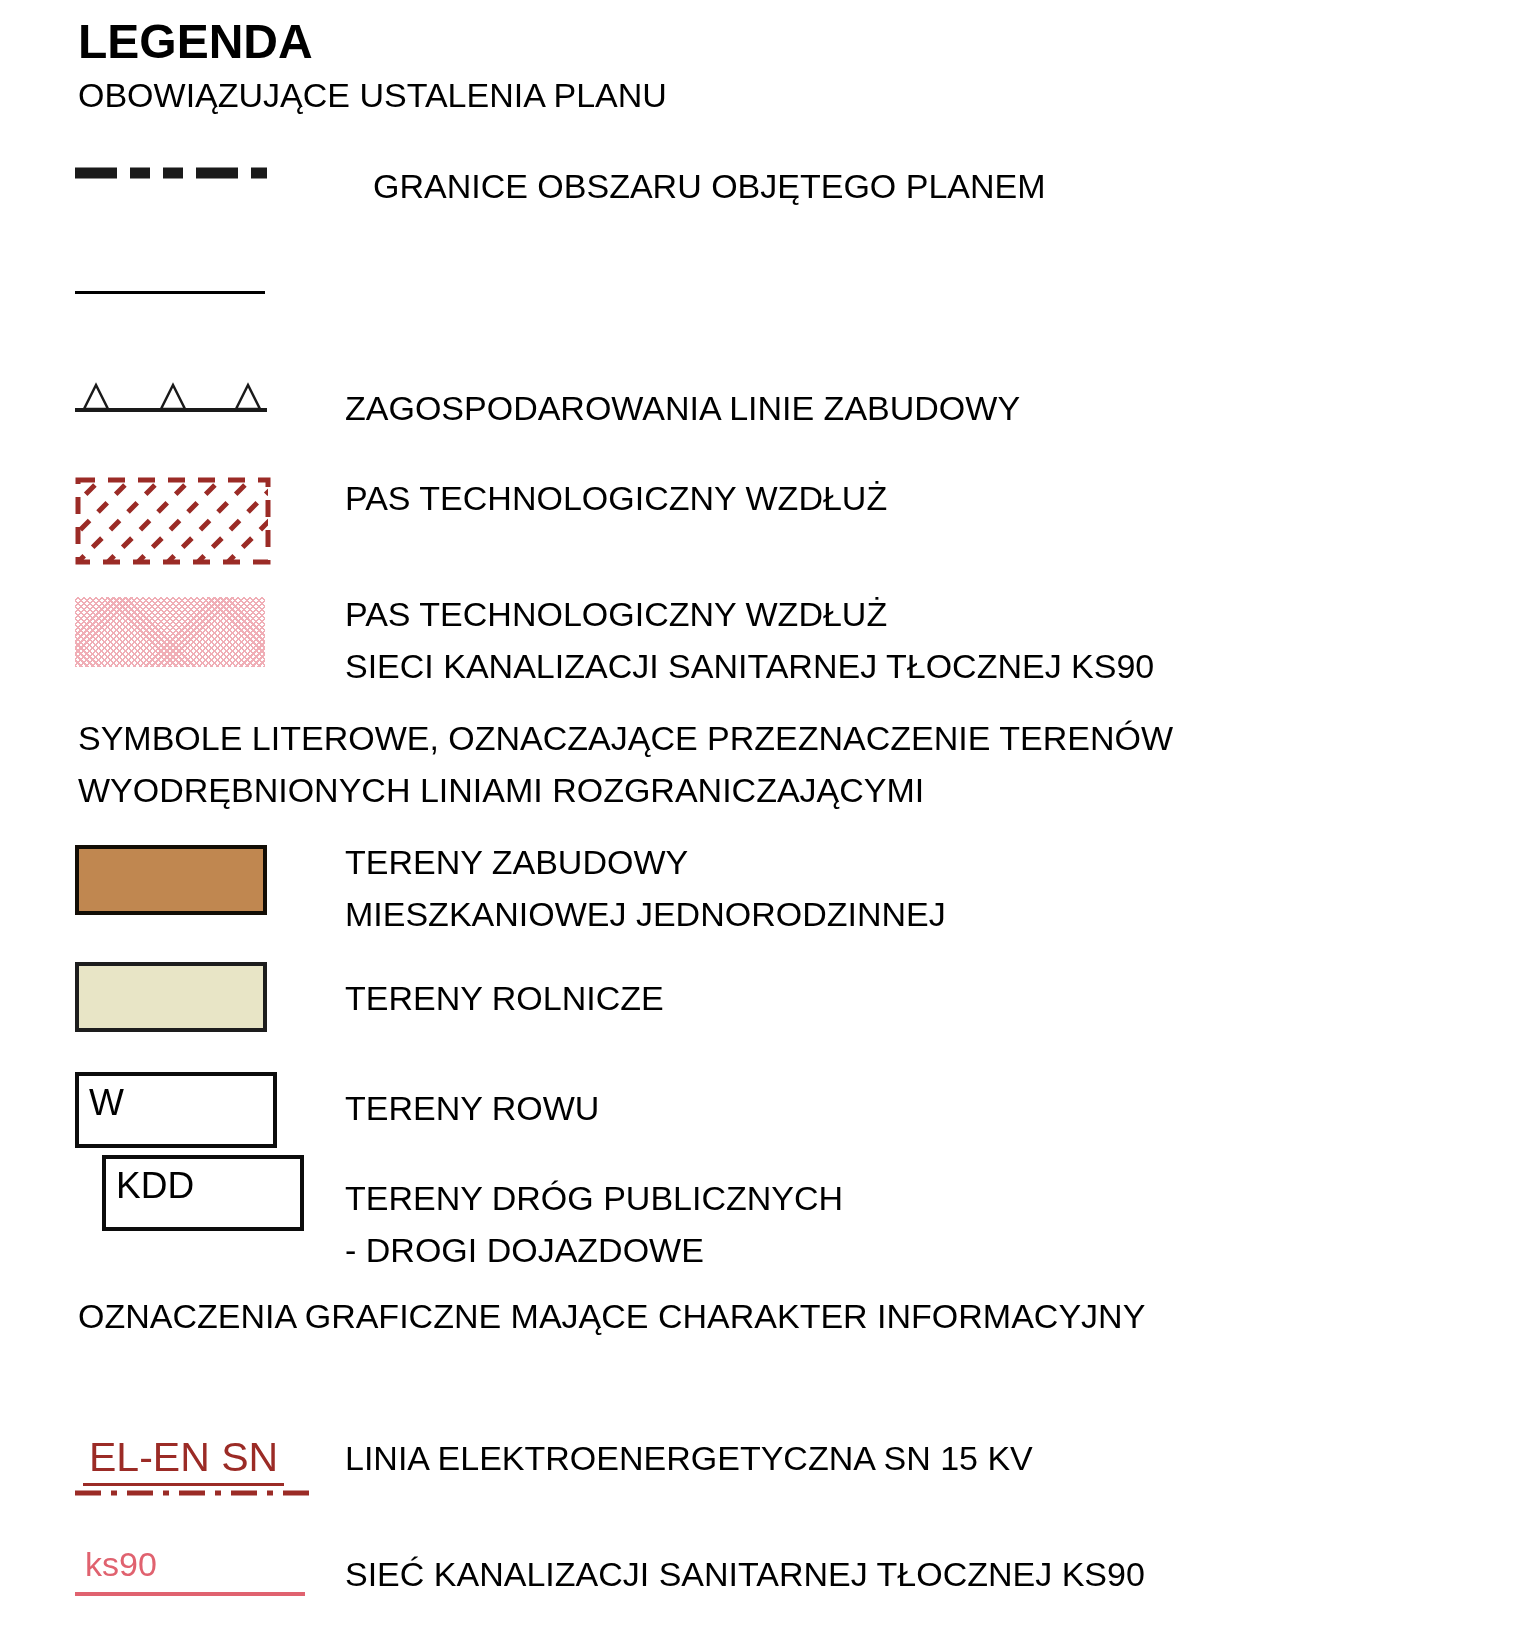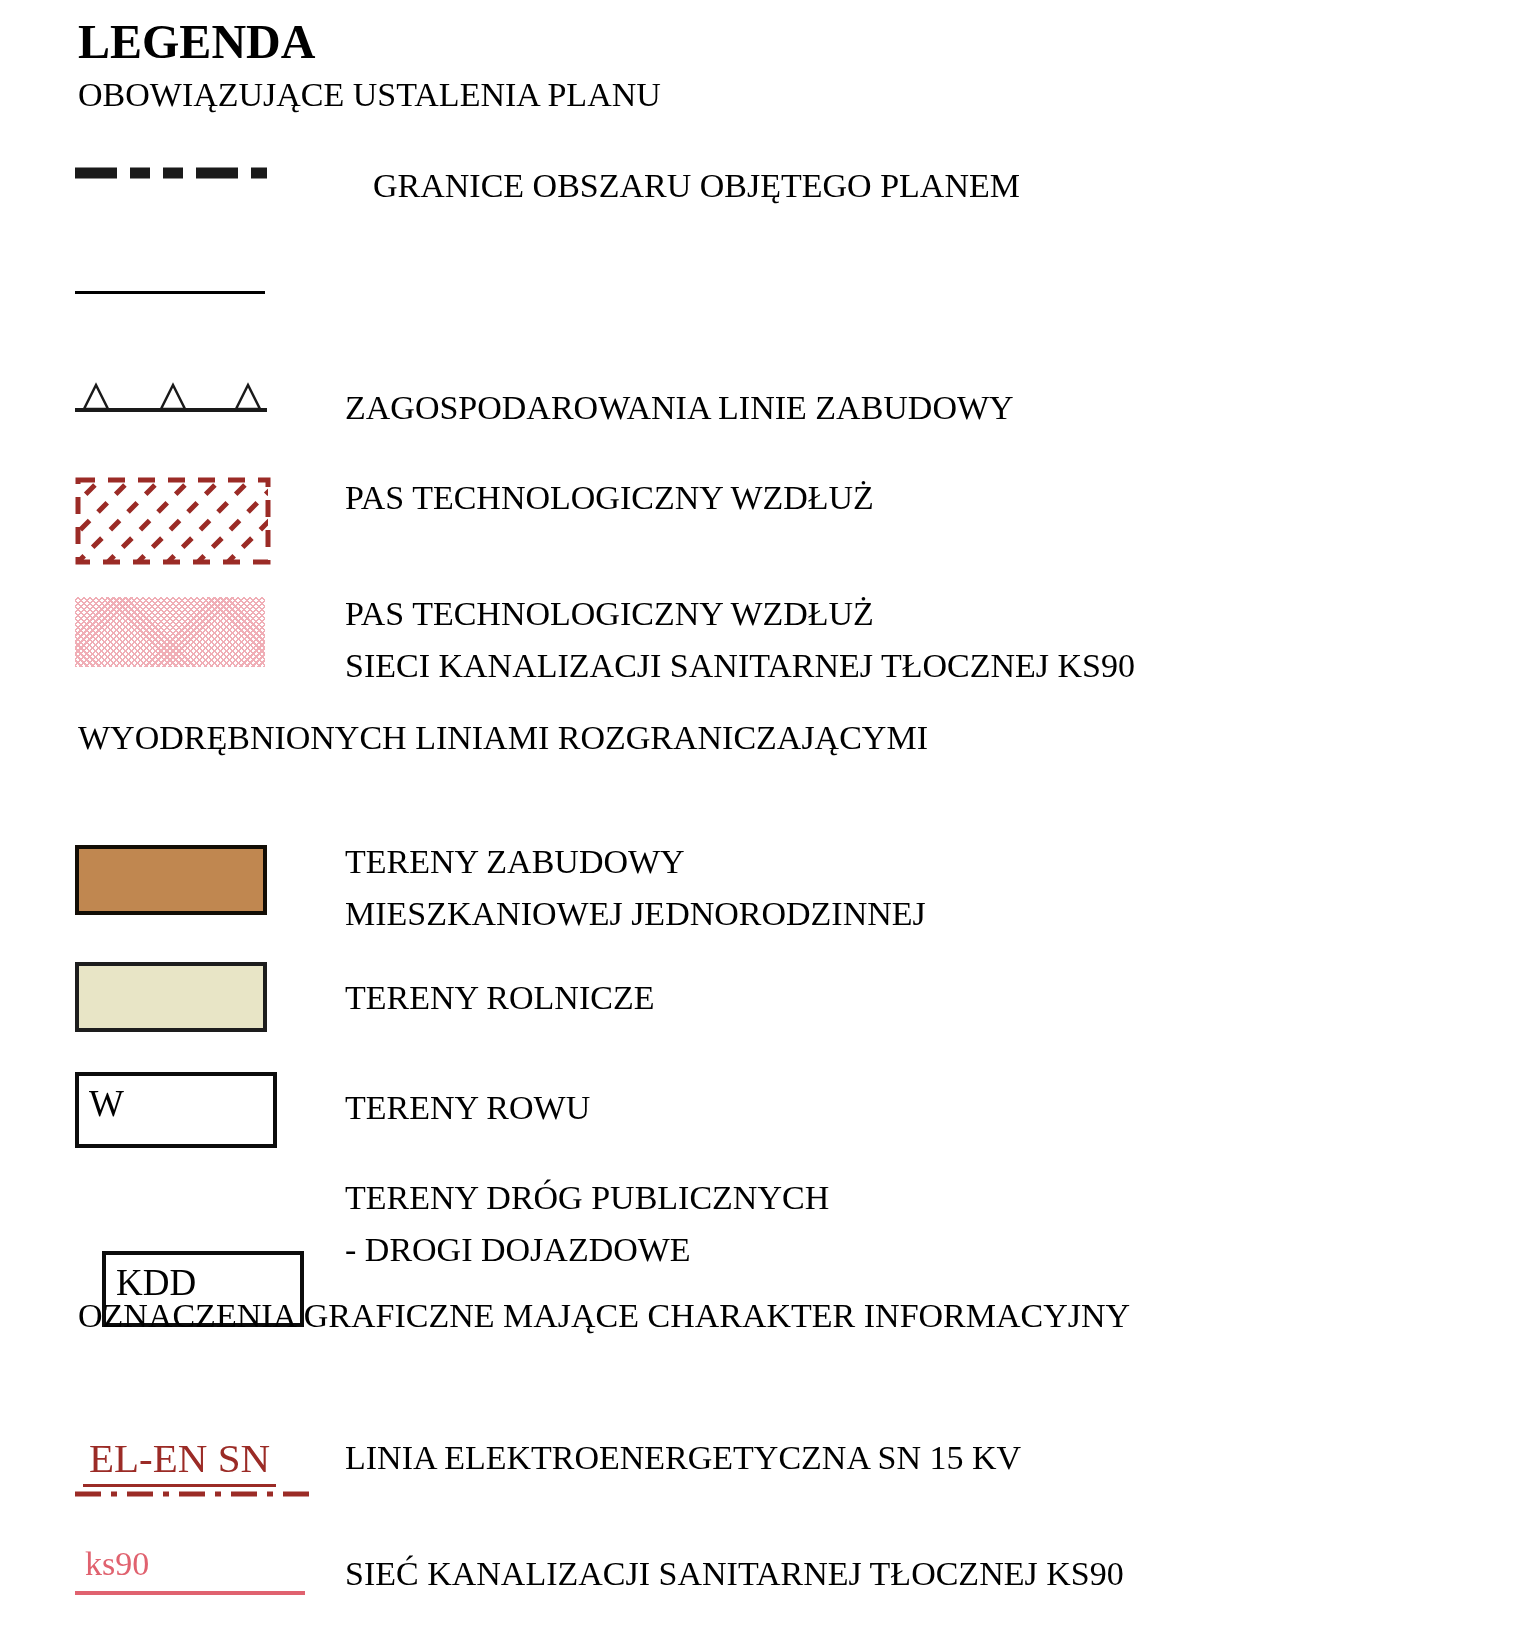--- a/index.html
+++ b/index.html
@@ -1,37 +1,37 @@
 <!DOCTYPE html>
 <html style="--dark_red: #9B2B26; --pink_line: #E0626F; --pink_fill: #F0AEB6; --brown_fill: #C08750; --cream_fill: #E8E5C6; --line_black: #1a1a1a;"><head>
 <meta charset="utf-8">
 <style>
   html,body{margin:0;padding:0;background:#ffffff;}
   #canvas{
     position:relative;width:1539px;height:1650px;background:#fff;overflow:hidden;
-    font-family:Liberation Serif, serif;color:#000;
+    font-family:Liberation Sans, sans-serif;color:#000;
   }
   .abs{position:absolute;}
   .title{left:78px;top:14px;font-size:48px;font-weight:bold;letter-spacing:0px;}
   .subtitle{left:78px;top:76px;font-size:34px;}
   .label{left:345px;font-size:34px;line-height:52px;white-space:nowrap;}
   .header{left:78px;font-size:34px;line-height:52px;white-space:nowrap;}
   .symcol{left:75px;}
 
   
   .r1-sym{top:166px;}   .r1-lab{top:160px;margin-left:28px;}
   .r2-sym{top:291px;}   .r2-lab{top:248px;}
   .r3-sym{top:381px;}   .r3-lab{top:382px;}
   .r4-sym{top:477px;}   .r4-lab{top:472px;}
   .r5-sym{top:597px;}   .r5-lab{top:588px;}
   .h2{top:712px;}
   .r6-sym{top:845px;}   .r6-lab{top:836px;}
   .r7-sym{top:962px;}   .r7-lab{top:972px;}
   .r8-sym{top:1072px;}  .r8-lab{top:1082px;}
-  .r9-sym{top:1251px;padding-left:27px;}  .r9-lab{top:1172px;}
+  .r9-sym{top:1155px;padding-left:27px;}  .r9-lab{top:1172px;}
   .h3{top:1290px;}
   .r10-sym{top:1434px;} .r10-lab{top:1432px;}
   .r11-sym{top:1545px;} .r11-lab{top:1548px;}
 
   
   .dash-black{stroke:#1a1a1a;stroke-width:11;}
   .thin-line{width:190px;height:3px;background:#000;}
   .tri-line{stroke:#1a1a1a;stroke-width:4;}
   .tri{fill:#ffffff;stroke:#1a1a1a;stroke-width:2.5;}
   .hatch-border{fill:none;stroke:var(--dark_red,#9B2B26);stroke-width:5;stroke-dasharray:17 13;}
@@ -105,20 +105,21 @@
 
   <div class="abs symcol r5-sym">
     <div class="pink-box"></div>
   </div>
   <div class="abs label r5-lab">
     <div>PAS TECHNOLOGICZNY WZDŁUŻ</div>
     <div>SIECI KANALIZACJI SANITARNEJ TŁOCZNEJ KS90</div>
   </div>
 
   <div class="abs header h2">
+    <div>SYMBOLE LITEROWE, OZNACZAJĄCE PRZEZNACZENIE TERENÓW</div>
     <div>WYODRĘBNIONYCH LINIAMI ROZGRANICZAJĄCYMI</div>
   </div>
 
   <div class="abs symcol r6-sym">
     <div class="brown-box"></div>
   </div>
   <div class="abs label r6-lab">
     <div>TERENY ZABUDOWY</div>
     <div>MIESZKANIOWEJ JEDNORODZINNEJ</div>
   </div>

